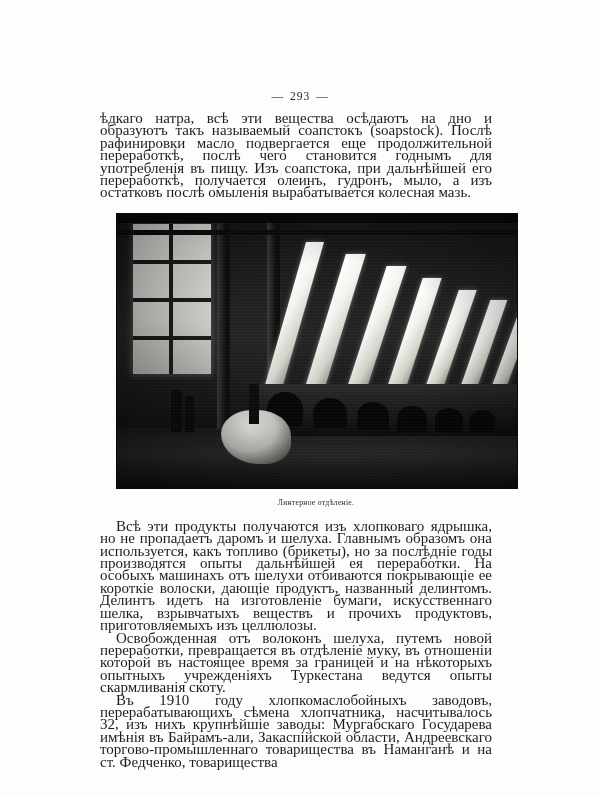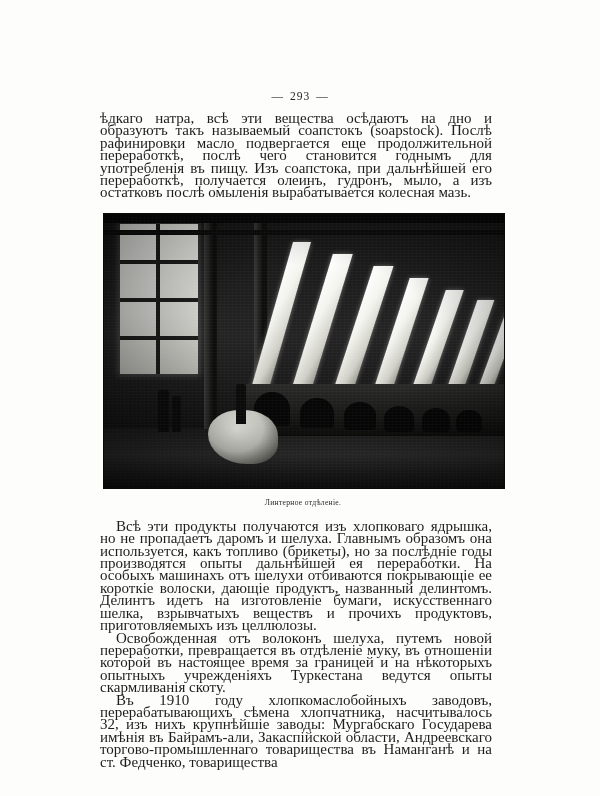--- a/index.html
+++ b/index.html
@@ -49,21 +49,21 @@
     line-height: 12.4px;
     text-align: justify;
     text-justify: inter-word;
     color: #1d1d1d;
     hyphens: manual;
   }
   p.indent {
     text-indent: 16px;
   }
   .figure {
-    margin: 14px 0 0 3px;
+    margin: 14px 0 0 16px;
     width: 400px;
   }
   .figure-image {
     position: relative;
     width: 400px;
     height: 274px;
     background: #0a0a0a;
     overflow: hidden;
     border: 1px solid #0a0a0a;
   }

